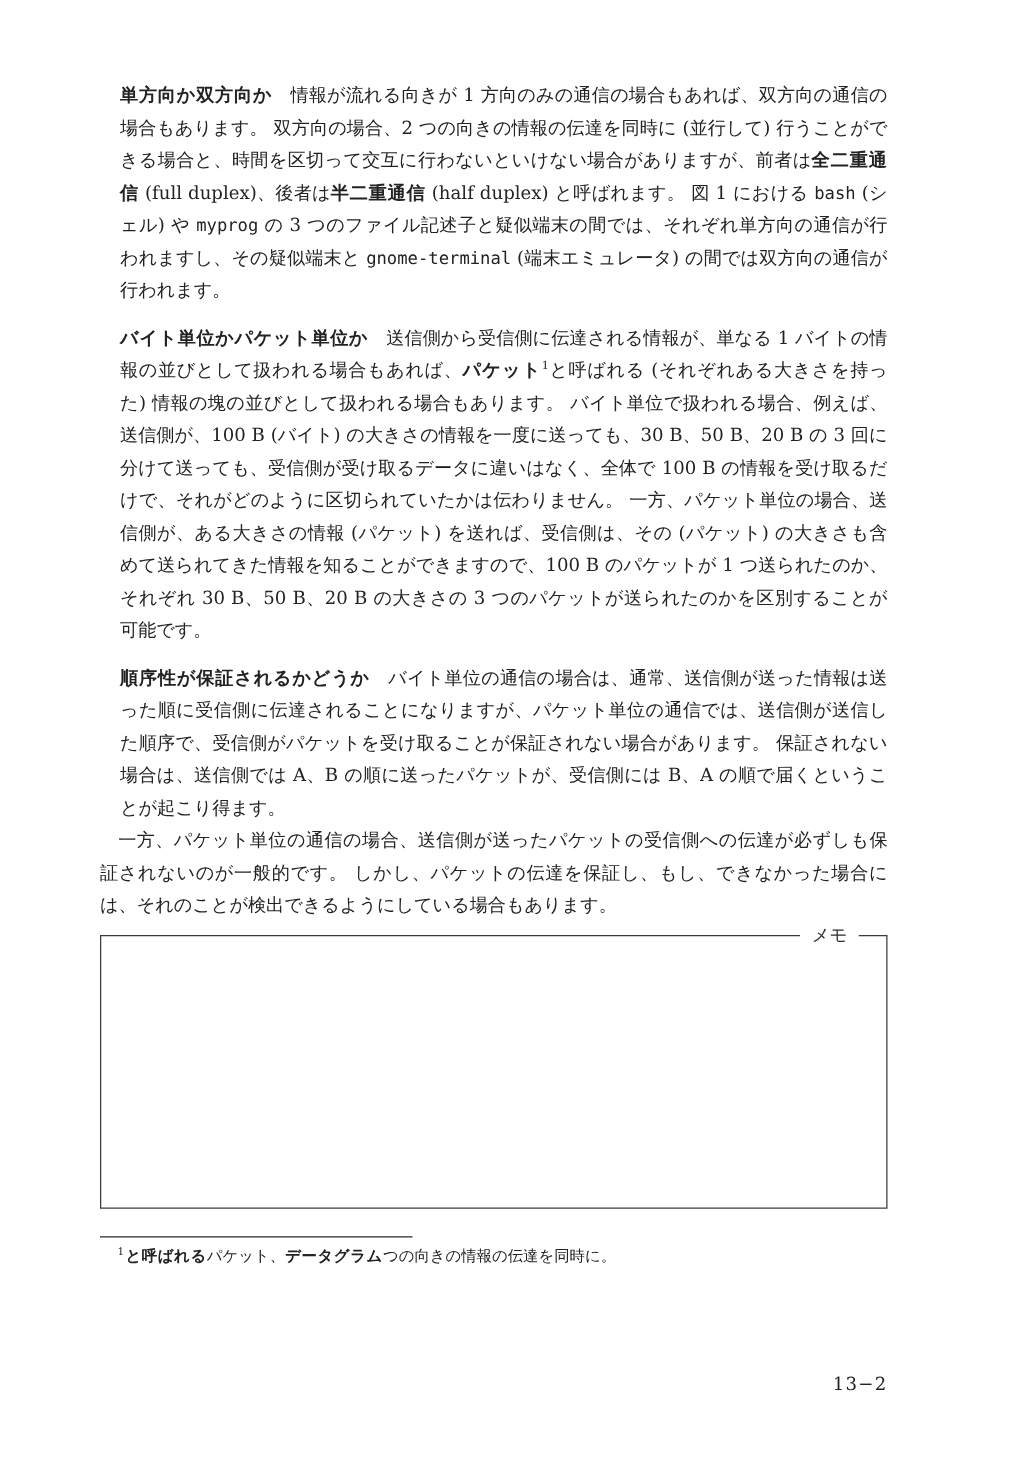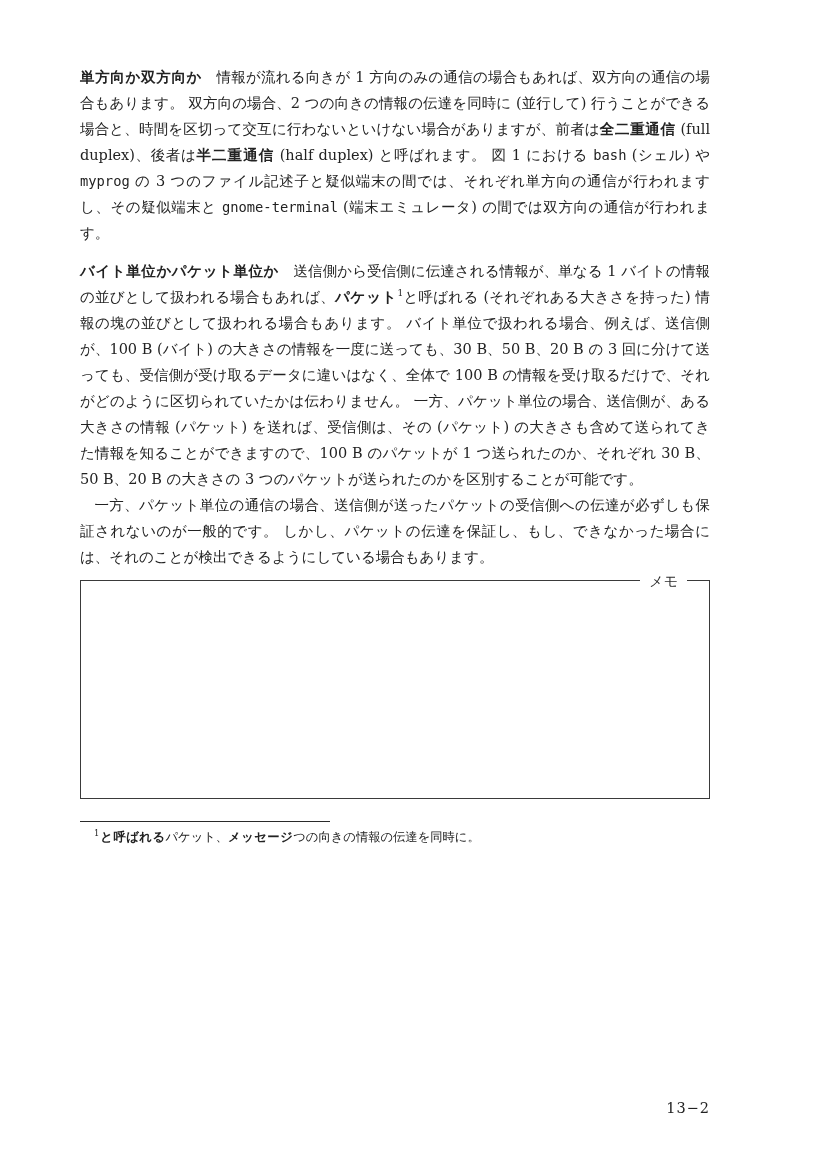--- a/index.html
+++ b/index.html
@@ -21,21 +21,21 @@
     padding: 64px 118px 0 80px;
     overflow: hidden;
   }
   .para {
     margin: 0;
     font-size: 14.5px;
     line-height: 26px;
     text-align: justify;
     text-justify: inter-ideograph;
   }
-  .para.headed { margin-top: 12px; }
+  .para.headed { margin-top: 12px; margin-left: 16px; }
   .para.first { margin-top: 0; }
   .para.indent { text-indent: 1em; margin-top: 0; }
   .run-heading {
     font-family: "DejaVu Sans", sans-serif;
     font-weight: 700;
     margin-right: 1em;
     letter-spacing: 0.5px;
   }
   .run-b {
     font-family: "DejaVu Sans", sans-serif;
@@ -95,29 +95,30 @@
   }
 </style>
 </head>
 <body>
 
 <div class="page">
 
   <div>
       <p class="para first headed"><b class="run-heading">単方向か双方向か</b><span class="run-n">情報が流れる向きが 1 方向のみの通信の場合もあれば、双方向の通信の場合もあります。 双方向の場合、2 つの向きの情報の伝達を同時に (並行して) 行うことができる場合と、時間を区切って交互に行わないといけない場合がありますが、前者は</span><span class="run-b">全二重通信</span><span class="run-n"> (full duplex)、後者は</span><span class="run-b">半二重通信</span><span class="run-n"> (half duplex) と呼ばれます。 図 1 における </span><span class="run-m">bash</span><span class="run-n"> (シェル) や </span><span class="run-m">myprog</span><span class="run-n"> の 3 つのファイル記述子と疑似端末の間では、それぞれ単方向の通信が行われますし、その疑似端末と </span><span class="run-m">gnome-terminal</span><span class="run-n"> (端末エミュレータ) の間では双方向の通信が行われます。</span></p>
       <p class="para headed"><b class="run-heading">バイト単位かパケット単位か</b><span class="run-n">送信側から受信側に伝達される情報が、単なる 1 バイトの情報の並びとして扱われる場合もあれば、</span><span class="run-b">パケット</span><sup class="run-sup">1</sup><span class="run-n">と呼ばれる (それぞれある大きさを持った) 情報の塊の並びとして扱われる場合もあります。 バイト単位で扱われる場合、例えば、送信側が、100 B (バイト) の大きさの情報を一度に送っても、30 B、50 B、20 B の 3 回に分けて送っても、受信側が受け取るデータに違いはなく、全体で 100 B の情報を受け取るだけで、それがどのように区切られていたかは伝わりません。 一方、パケット単位の場合、送信側が、ある大きさの情報 (パケット) を送れば、受信側は、その (パケット) の大きさも含めて送られてきた情報を知ることができますので、100 B のパケットが 1 つ送られたのか、それぞれ 30 B、50 B、20 B の大きさの 3 つのパケットが送られたのかを区別することが可能です。</span></p>
+      <p class="para headed"><b class="run-heading">順序性が保証されるかどうか</b><span class="run-n">バイト単位の通信の場合は、通常、送信側が送った情報は送った順に受信側に伝達されることになりますが、パケット単位の通信では、送信側が送信した順序で、受信側がパケットを受け取ることが保証されない場合があります。 保証されない場合は、送信側では A、B の順に送ったパケットが、受信側には B、A の順で届くということが起こり得ます。</span></p>
       <p class="para indent"><span class="run-n">一方、パケット単位の通信の場合、送信側が送ったパケットの受信側への伝達が必ずしも保証されないのが一般的です。 しかし、パケットの伝達を保証し、もし、できなかった場合には、それのことが検出できるようにしている場合もあります。</span></p>
     </div>
 
   <div class="memo-box">
     <span class="memo-label">メモ</span>
   </div>
 
   <div class="footnote">
     <div class="footnote-rule"></div>
     <div class="footnote-text">
-      <sup>1</sup><span><span class="run-b">と呼ばれる</span><span class="run-n">パケット、</span><span class="run-b">メッセージ</span><span class="run-n">つの向きの情報の伝達を同時に。</span></span>
+      <sup>1</sup><span><span class="run-b">と呼ばれる</span><span class="run-n">パケット、</span><span class="run-b">データグラム</span><span class="run-n">つの向きの情報の伝達を同時に。</span></span>
     </div>
   </div>
 
   <div class="page-number">13−2</div>
 
 </div>
 
 </body></html>

